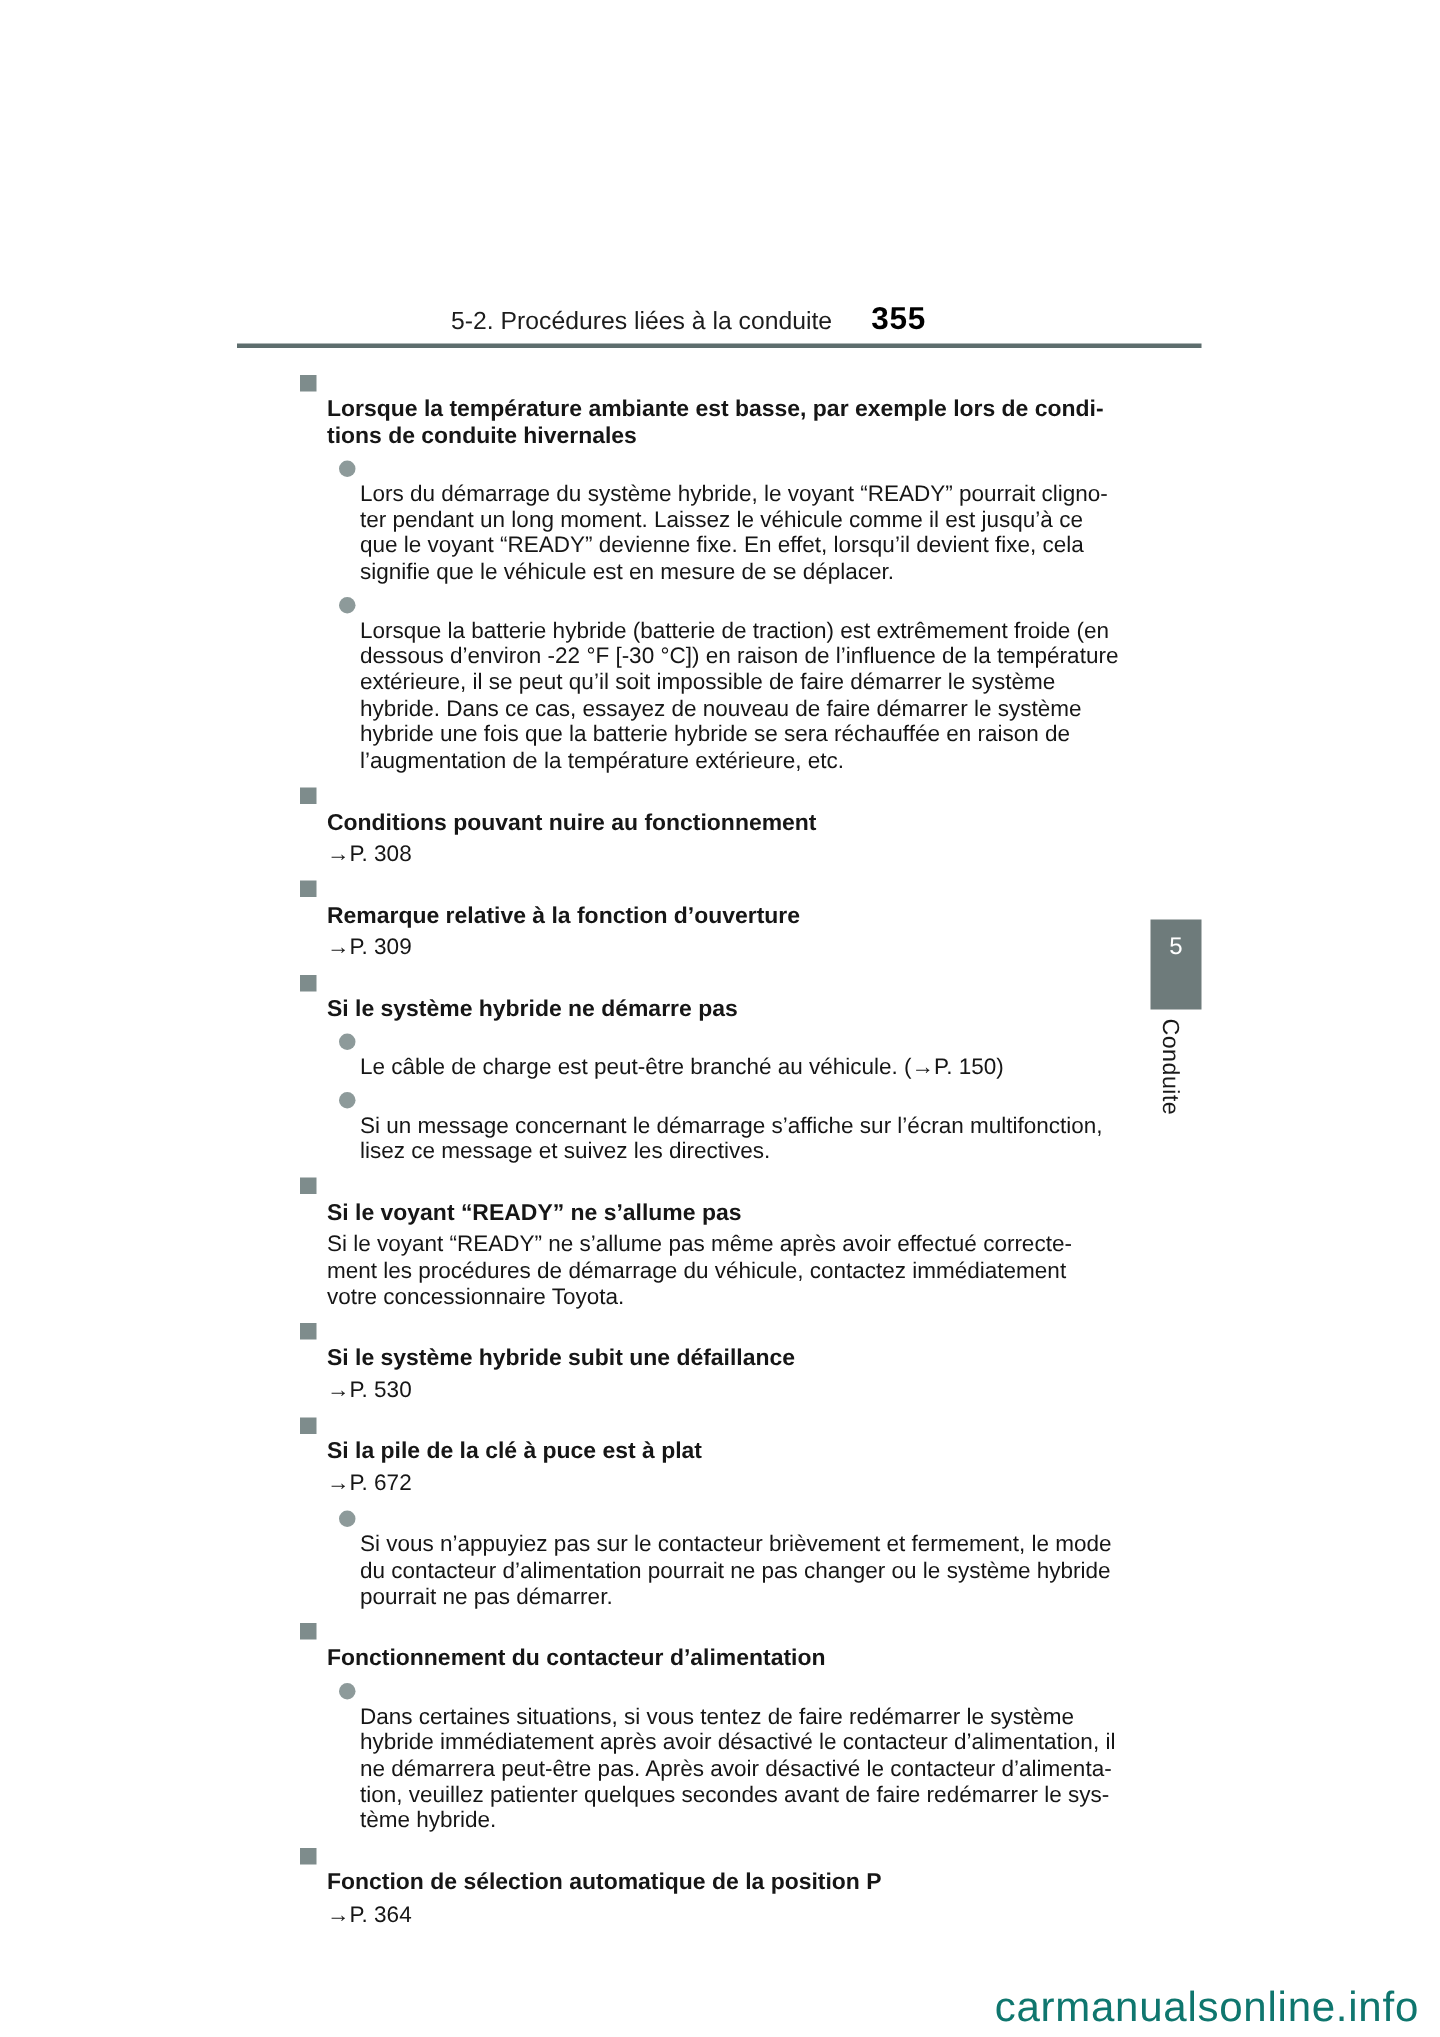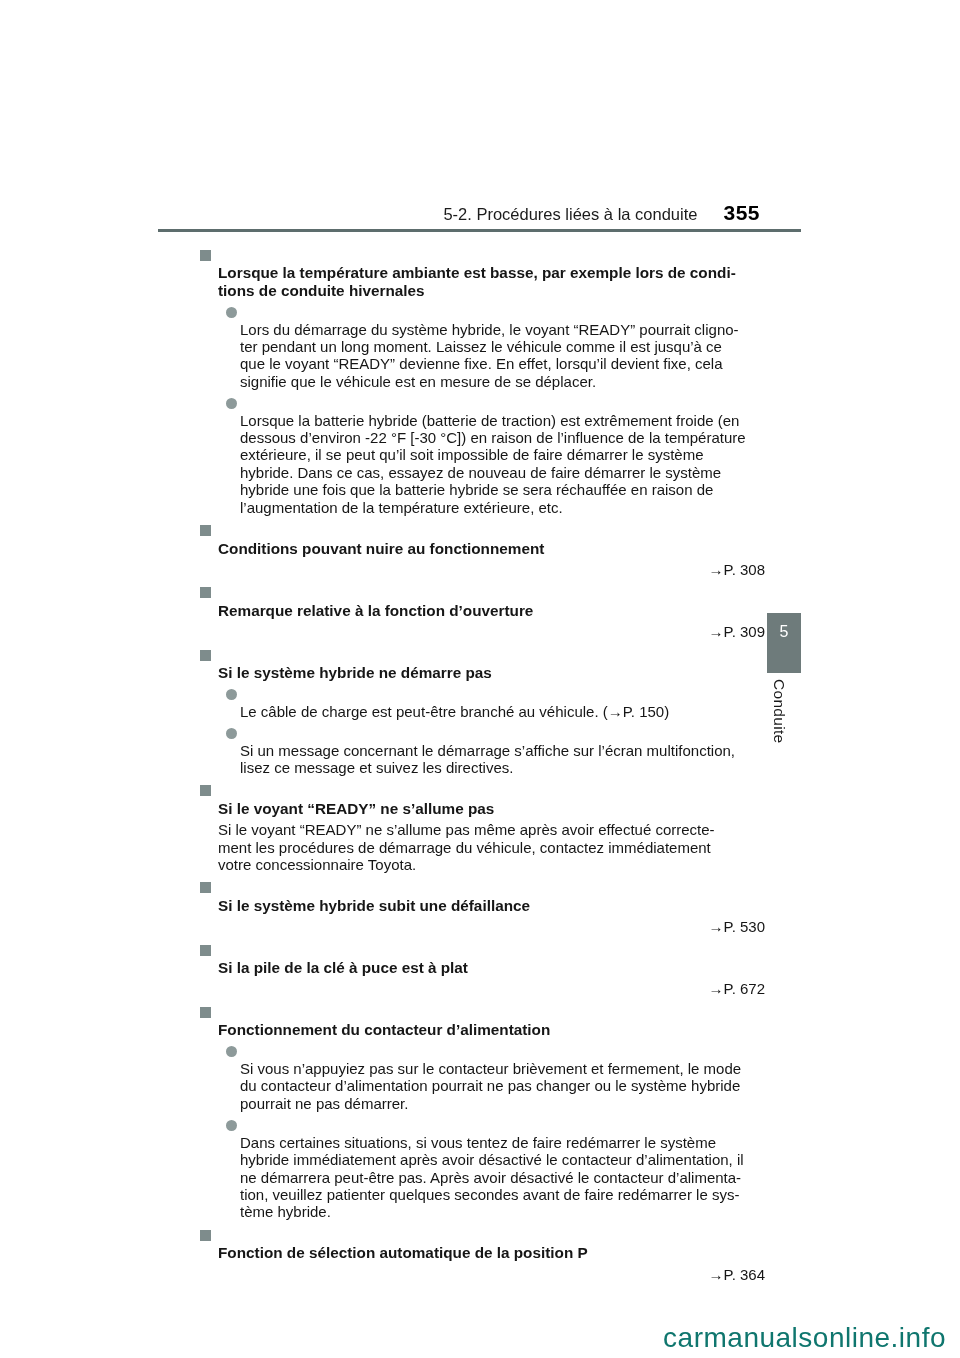--- a/index.html
+++ b/index.html
@@ -13,21 +13,21 @@
     font-family: "Liberation Sans", sans-serif;
   }
 
   
   .header-row {
     position: absolute;
     left: 158px;
     top: 201px;
     width: 602px;
     display: flex;
-    justify-content: flex-end;
+    justify-content: center;
     align-items: baseline;
     gap: 26px;
   }
   .header-section { font-size: 16.5px; color: #1c1c1c; white-space: nowrap; }
   .header-page { font-size: 21px; font-weight: bold; letter-spacing: 0.5px; color: #000; }
   .rule {
     position: absolute;
     left: 158px;
     top: 229px;
     width: 643px;
@@ -60,21 +60,21 @@
     background: #7e8c8c;
   }
   .b { padding-left: 40px; position: relative; }
   .dot {
     position: absolute;
     left: 26px; top: 3.5px;
     width: 11px; height: 11px;
     border-radius: 50%;
     background: #8d9a9a;
   }
-  .ref { padding-left: 18px; margin: 1px 0 6px 0; text-align: right; }
+  .ref { padding-left: 18px; margin: 1px 0 6px 0; }
   .para { padding-left: 18px; }
 
   
   .tab {
     position: absolute;
     left: 767px; top: 613px;
     width: 34px; height: 60px;
     background: #6e7b7b;
     color: #ffffff;
     font-size: 16px;
@@ -178,28 +178,28 @@
     </div>
 
     <div class="block ref">→P. 530</div>
 
     <div class="block h">
       <span class="sq"></span><span>Si la pile de la clé à puce est à plat</span>
     </div>
 
     <div class="block ref">→P. 672</div>
 
-    <div class="block h">
-      <span class="sq"></span><span>Fonctionnement du contacteur d’alimentation</span>
-    </div>
-
     <div class="block b">
       <span class="dot"></span><span>Si vous n’appuyiez pas sur le contacteur brièvement et fermement, le mode
 du contacteur d’alimentation pourrait ne pas changer ou le système hybride
 pourrait ne pas démarrer.</span>
+    </div>
+
+    <div class="block h">
+      <span class="sq"></span><span>Fonctionnement du contacteur d’alimentation</span>
     </div>
 
     <div class="block b">
       <span class="dot"></span><span>Dans certaines situations, si vous tentez de faire redémarrer le système
 hybride immédiatement après avoir désactivé le contacteur d’alimentation, il
 ne démarrera peut-être pas. Après avoir désactivé le contacteur d’alimenta-
 tion, veuillez patienter quelques secondes avant de faire redémarrer le sys-
 tème hybride.</span>
     </div>
 

